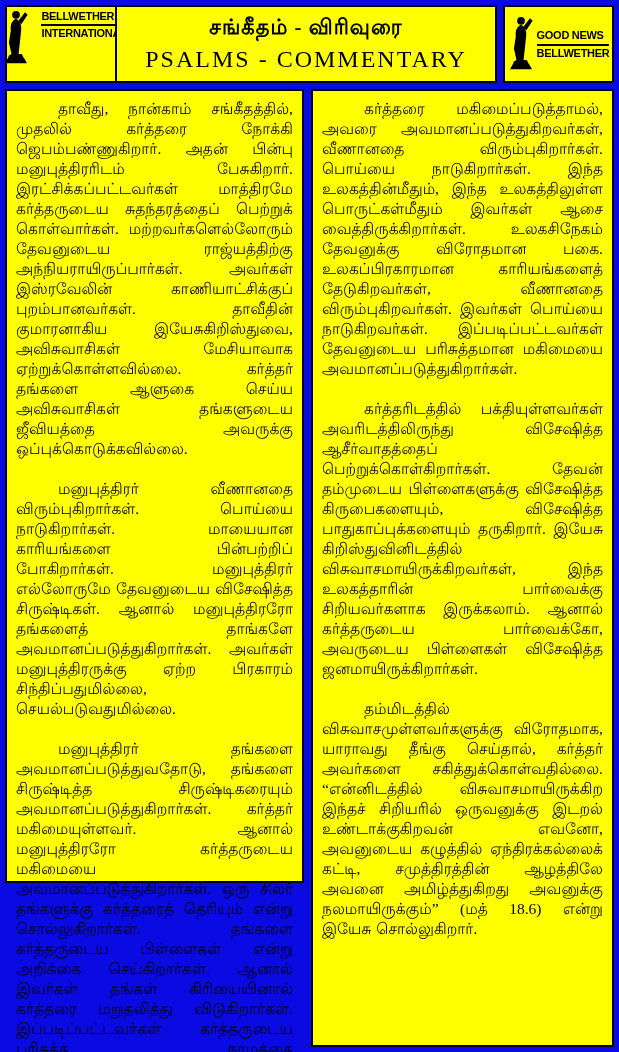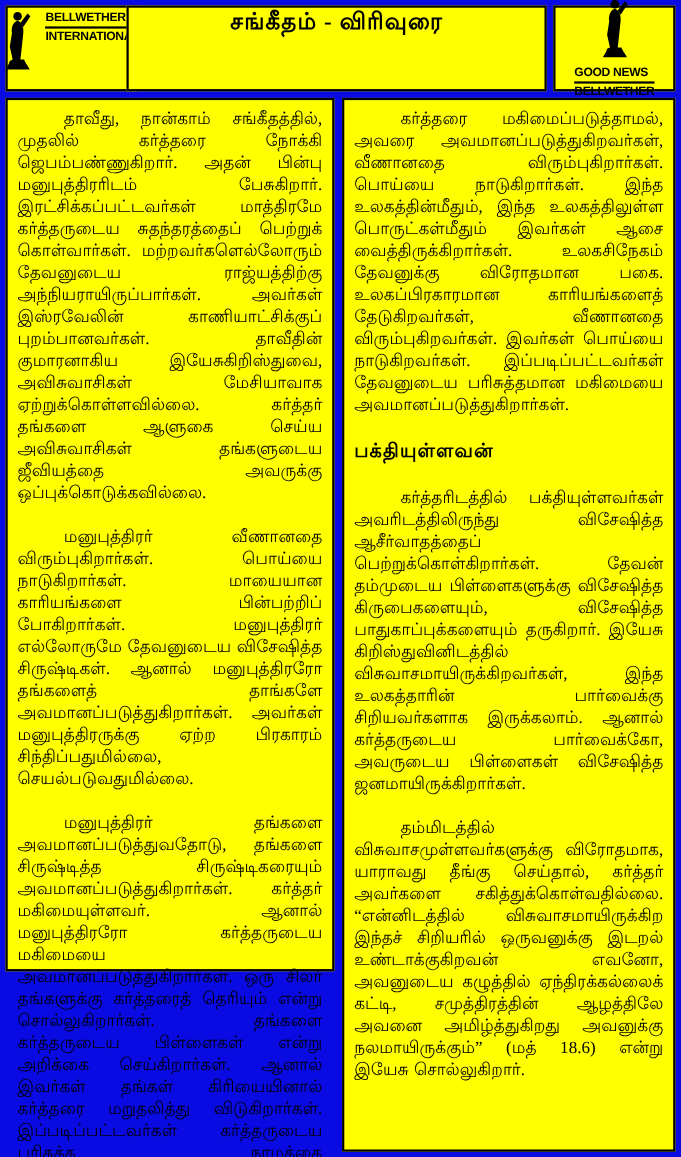--- a/index.html
+++ b/index.html
@@ -12,22 +12,22 @@
   }
   .panel {
     position:absolute;
     background:#ffff00;
     border:2px solid #000;
     box-sizing:border-box;
     color:#000;
   }
   
   #logo-left  { left:5px;  top:5px; width:120px; height:78px; display:flex; align-items:flex-start; justify-content:center; gap:12px; padding:2px; }
-  #header-title { left:115px; top:5px; width:382px; height:78px; display:flex; flex-direction:column; align-items:center; gap:4px; }
-  #logo-right { left:503px; top:5px; width:111px; height:78px; display:flex; align-items:center; justify-content:center; gap:3px; padding:2px;flex-direction:column; }
+  #header-title { left:115px; top:5px; width:382px; height:78px; display:flex; flex-direction:column; align-items:center; justify-content:center; gap:4px; }
+  #logo-right { left:503px; top:5px; width:111px; height:78px; display:flex; align-items:center; justify-content:center; gap:3px; padding:2px; }
   .logo-figure { flex:0 0 auto; }
   .logo-text { font-family:"Liberation Sans", sans-serif; font-weight:bold; font-size:11px; line-height:1.3; letter-spacing:-0.3px; white-space:nowrap; }
   .logo-line1 { border-bottom:2px solid #000; padding-bottom:1px; }
   .title-tamil   { font-size:21px; font-weight:bold; letter-spacing:1px; }
   .title-english { font-size:24px; font-weight:normal; letter-spacing:2px; }
   
   #col-left  { left:5px;   top:89px; width:299px; height:794px; padding:8px 9px; }
   #col-right { left:311px; top:89px; width:303px; height:958px; padding:8px 9px; }
   .body-text {
     margin:0 0 20px 0;
@@ -56,20 +56,21 @@
     <path fill="#000" d="M3 84 L37 84 L33 77 L7 77 Z"></path>
   </svg>
   <div class="logo-text">
     <div class="logo-line1">BELLWETHER</div>
     <div class="logo-line2">INTERNATIONAL</div>
   </div>
 </div>
 
 <div class="panel" id="header-title">
   <div class="title-tamil">சங்கீதம் - விரிவுரை</div>
+  <div class="title-english">PSALMS - COMMENTARY</div>
 </div>
 
 <div class="panel" id="logo-right">
   <svg class="logo-figure" width="26" height="58" viewBox="0 0 40 90" aria-hidden="true">
     <circle cx="20" cy="9" r="6" fill="#000"></circle>
     <path fill="#000" d="M20 15 C13 18 11 25 12 33 L9 52 L13 70 L9 72 L7 78 L33 78 L29 70 L24 70 L26 52 L28 33 C29 24 26 18 20 15 Z"></path>
     <path fill="#000" d="M24 18 L34 5 L38 9 L28 24 Z"></path>
     <path fill="#000" d="M3 84 L37 84 L33 77 L7 77 Z"></path>
   </svg>
   <div class="logo-text">
@@ -79,16 +80,15 @@
 </div>
 
 <div class="panel" id="col-left">
   <p class="body-text">தாவீது, நான்காம் சங்கீதத்தில், முதலில் கர்த்தரை நோக்கி ஜெபம்பண்ணுகிறார். அதன் பின்பு மனுபுத்திரரிடம் பேசுகிறார். இரட்சிக்கப்பட்டவர்கள் மாத்திரமே கர்த்தருடைய சுதந்தரத்தைப் பெற்றுக் கொள்வார்கள். மற்றவர்களெல்லோரும் தேவனுடைய ராஜ்யத்திற்கு அந்நியராயிருப்பார்கள். அவர்கள் இஸ்ரவேலின் காணியாட்சிக்குப் புறம்பானவர்கள். தாவீதின் குமாரனாகிய இயேசுகிறிஸ்துவை, அவிசுவாசிகள் மேசியாவாக ஏற்றுக்கொள்ளவில்லை. கர்த்தர் தங்களை ஆளுகை செய்ய அவிசுவாசிகள் தங்களுடைய ஜீவியத்தை அவருக்கு ஒப்புக்கொடுக்கவில்லை.</p>
   <p class="body-text">மனுபுத்திரர் வீணானதை விரும்புகிறார்கள். பொய்யை நாடுகிறார்கள். மாயையான காரியங்களை பின்பற்றிப் போகிறார்கள். மனுபுத்திரர் எல்லோருமே தேவனுடைய விசேஷித்த சிருஷ்டிகள். ஆனால் மனுபுத்திரரோ தங்களைத் தாங்களே அவமானப்படுத்துகிறார்கள். அவர்கள் மனுபுத்திரருக்கு ஏற்ற பிரகாரம் சிந்திப்பதுமில்லை, செயல்படுவதுமில்லை.</p>
   <p class="body-text">மனுபுத்திரர் தங்களை அவமானப்படுத்துவதோடு, தங்களை சிருஷ்டித்த சிருஷ்டிகரையும் அவமானப்படுத்துகிறார்கள். கர்த்தர் மகிமையுள்ளவர். ஆனால் மனுபுத்திரரோ கர்த்தருடைய மகிமையை அவமானப்படுத்துகிறார்கள். ஒரு சிலர் தங்களுக்கு கர்த்தரைத் தெரியும் என்று சொல்லுகிறார்கள். தங்களை கர்த்தருடைய பிள்ளைகள் என்று அறிக்கை செய்கிறார்கள். ஆனால் இவர்கள் தங்கள் கிரியையினால் கர்த்தரை மறுதலித்து விடுகிறார்கள். இப்படிப்பட்டவர்கள் கர்த்தருடைய பரிசுத்த நாமத்தை அவமானப்படுத்துகிறார்கள். கர்த்தருடைய வார்த்தையையும், அவருடைய பிரமாணத்தையும் ஏளனம் பண்ணுகிறார்கள். இப்படிப்பட்டவர்களே கர்த்தருடைய மகிமையை அவமானப்படுத்துகிறவர்கள்.</p>
 </div>
 
 <div class="panel" id="col-right">
   <p class="body-text">கர்த்தரை மகிமைப்படுத்தாமல், அவரை அவமானப்படுத்துகிறவர்கள், வீணானதை விரும்புகிறார்கள். பொய்யை நாடுகிறார்கள். இந்த உலகத்தின்மீதும், இந்த உலகத்திலுள்ள பொருட்கள்மீதும் இவர்கள் ஆசை வைத்திருக்கிறார்கள். உலகசிநேகம் தேவனுக்கு விரோதமான பகை. உலகப்பிரகாரமான காரியங்களைத் தேடுகிறவர்கள், வீணானதை விரும்புகிறவர்கள். இவர்கள் பொய்யை நாடுகிறவர்கள். இப்படிப்பட்டவர்கள் தேவனுடைய பரிசுத்தமான மகிமையை அவமானப்படுத்துகிறார்கள்.</p>
-  <div class="section-heading">பக்தியுள்ளவன்</div>
   <p class="body-text">கர்த்தரிடத்தில் பக்தியுள்ளவர்கள் அவரிடத்திலிருந்து விசேஷித்த ஆசீர்வாதத்தைப் பெற்றுக்கொள்கிறார்கள். தேவன் தம்முடைய பிள்ளைகளுக்கு விசேஷித்த கிருபைகளையும், விசேஷித்த பாதுகாப்புக்களையும் தருகிறார். இயேசு கிறிஸ்துவினிடத்தில் விசுவாசமாயிருக்கிறவர்கள், இந்த உலகத்தாரின் பார்வைக்கு சிறியவர்களாக இருக்கலாம். ஆனால் கர்த்தருடைய பார்வைக்கோ, அவருடைய பிள்ளைகள் விசேஷித்த ஜனமாயிருக்கிறார்கள்.</p>
   <p class="body-text">தம்மிடத்தில் விசுவாசமுள்ளவர்களுக்கு விரோதமாக, யாராவது தீங்கு செய்தால், கர்த்தர் அவர்களை சகித்துக்கொள்வதில்லை. “என்னிடத்தில் விசுவாசமாயிருக்கிற இந்தச் சிறியரில் ஒருவனுக்கு இடறல் உண்டாக்குகிறவன் எவனோ, அவனுடைய கழுத்தில் ஏந்திரக்கல்லைக் கட்டி, சமுத்திரத்தின் ஆழத்திலே அவனை அமிழ்த்துகிறது அவனுக்கு நலமாயிருக்கும்” (மத் 18.6) என்று இயேசு சொல்லுகிறார்.</p>
 </div>
 
 </body></html>

